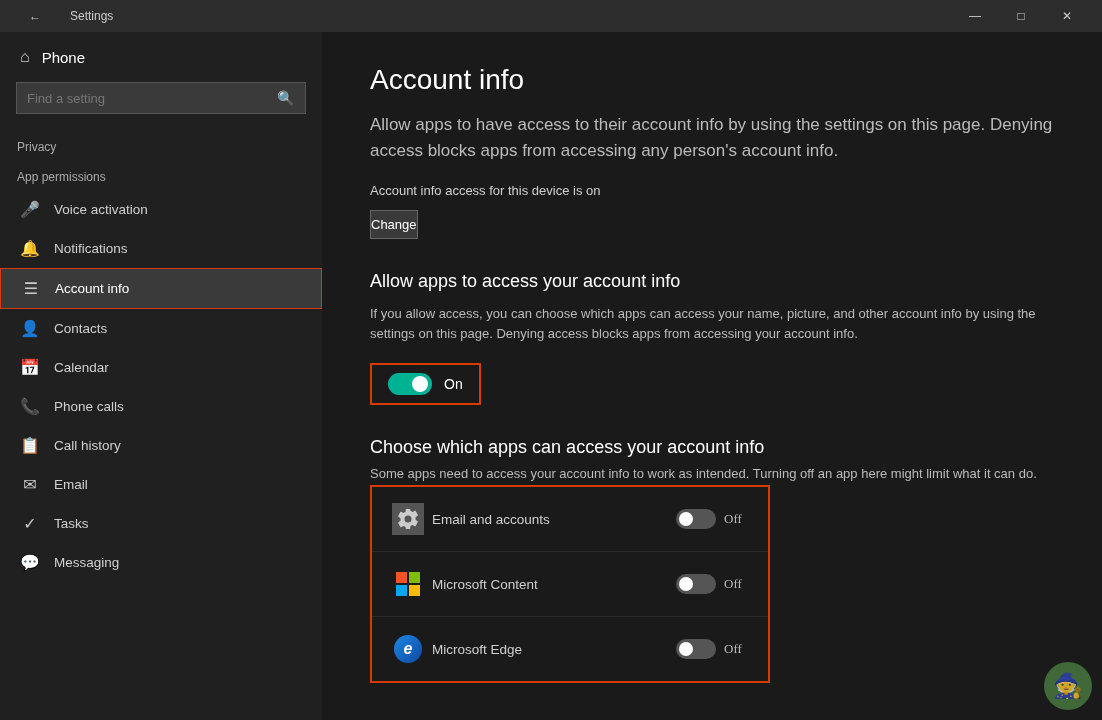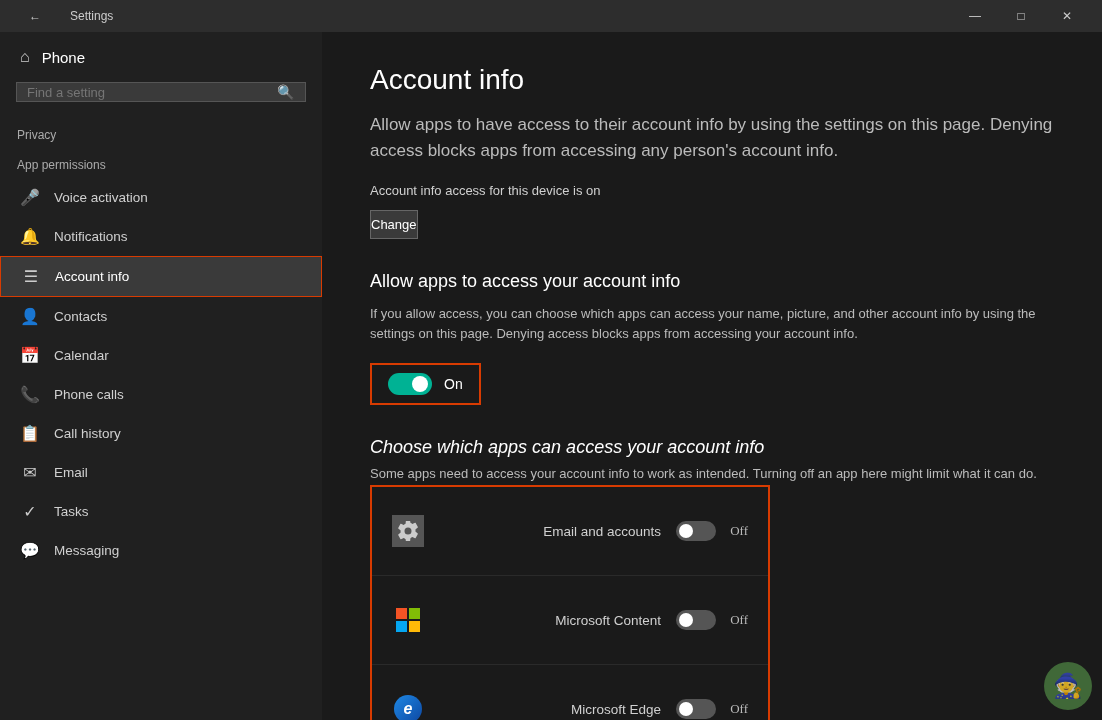--- a/index.html
+++ b/index.html
@@ -76,21 +76,21 @@
     }
     .sidebar-home-icon { font-size: 16px; color: #ccc; }
     .sidebar-home-label { font-size: 15px; color: #fff; }
 
     .search-box {
       margin: 0 16px 16px;
       display: flex;
       align-items: center;
       background: #3a3a3a;
       border: 1px solid #555;
-      height: 20px;
+      height: 32px;
       padding: 0 10px;
       gap: 8px;
     }
     .search-input {
       background: transparent;
       border: none;
       outline: none;
       color: #ccc;
       font-size: 13px;
       flex: 1;
@@ -208,41 +208,39 @@
       font-size: 14px;
       color: #fff;
     }
 
     
     .apps-section-heading {
       font-size: 18px;
       font-weight: 400;
       color: #fff;
       margin-bottom: 8px;
-      font-style: italic;
     }
     .apps-section-desc {
       font-size: 13px;
       color: #bbb;
       margin-bottom: 4px;
     }
 
     .app-list {
       border: 2px solid #d83b01;
       display: inline-block;
       min-width: 400px;
     }
 
     .app-row {
       display: flex;
       align-items: center;
-      padding: 28px 20px;
-      gap: 15px;
+      padding: 16px 20px;
+      gap: 8px;
       border-bottom: 1px solid #2a2a2a;
-      text-align: right;
     }
     .app-row:last-child { border-bottom: none; }
 
     .app-icon {
       width: 32px;
       height: 32px;
       display: flex;
       align-items: center;
       justify-content: center;
       font-size: 20px;

